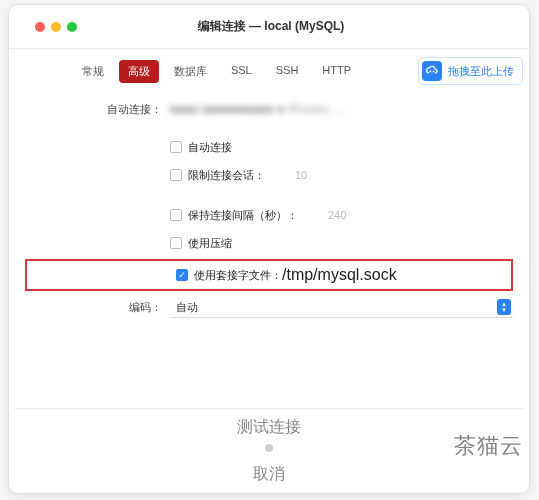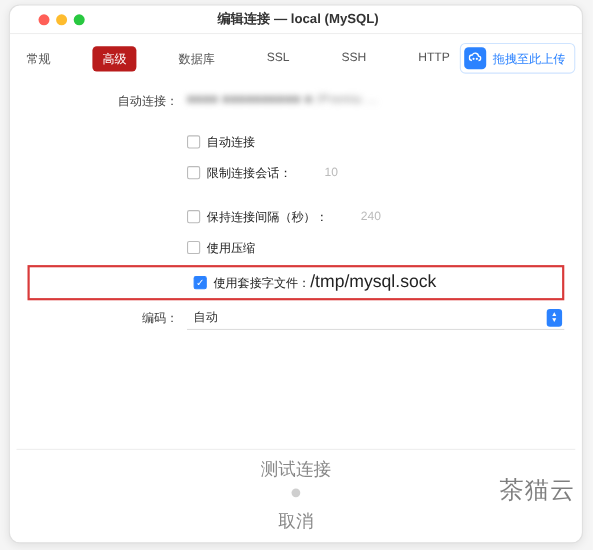--- a/index.html
+++ b/index.html
@@ -18,21 +18,21 @@
     left: 8px; top: 4px;
     width: 522px; height: 490px;
     background: #fff;
     border-radius: 10px;
     border: 1px solid #e0e0e0;
     box-shadow: 0 2px 8px rgba(0,0,0,0.08);
     display: flex;
     flex-direction: column;
   }
   .titlebar {
-    height: 26px;
+    height: 44px;
     display: flex;
     align-items: center;
     padding: 0 26px;
     border-bottom: 1px solid #eee;
   }
   .traffic {
     display: flex; gap: 6px;
     margin-right: 8px;
   }
   .dot { width: 10px; height: 10px; border-radius: 50%; }
@@ -55,21 +55,21 @@
   }
 
   .tabs-row {
     display: flex;
     align-items: center;
     padding: 4px 0 8px 0;
     gap: 0;
   }
   .tabs {
     display: flex;
-    justify-content: space-between;
+    justify-content: center;
     flex: 1;
     gap: 6px;
   }
   .tab {
     font-size: 11px;
     padding: 4px 9px;
     color: #555;
     border-radius: 4px;
     cursor: default;
   }
@@ -166,20 +166,21 @@
   .encoding-label {
     width: 145px;
     text-align: right;
     padding-right: 8px;
     font-size: 11px;
     color: #444;
   }
   .select {
     flex: 1;
     display: flex;
+    align-items: center;
     justify-content: space-between;
     padding: 2px 2px 2px 6px;
     border-bottom: 1px solid #ddd;
     font-size: 11px;
   }
   .select-steppers {
     width: 14px; height: 16px;
     background: #2b82ff;
     border-radius: 3px;
     display: flex;

